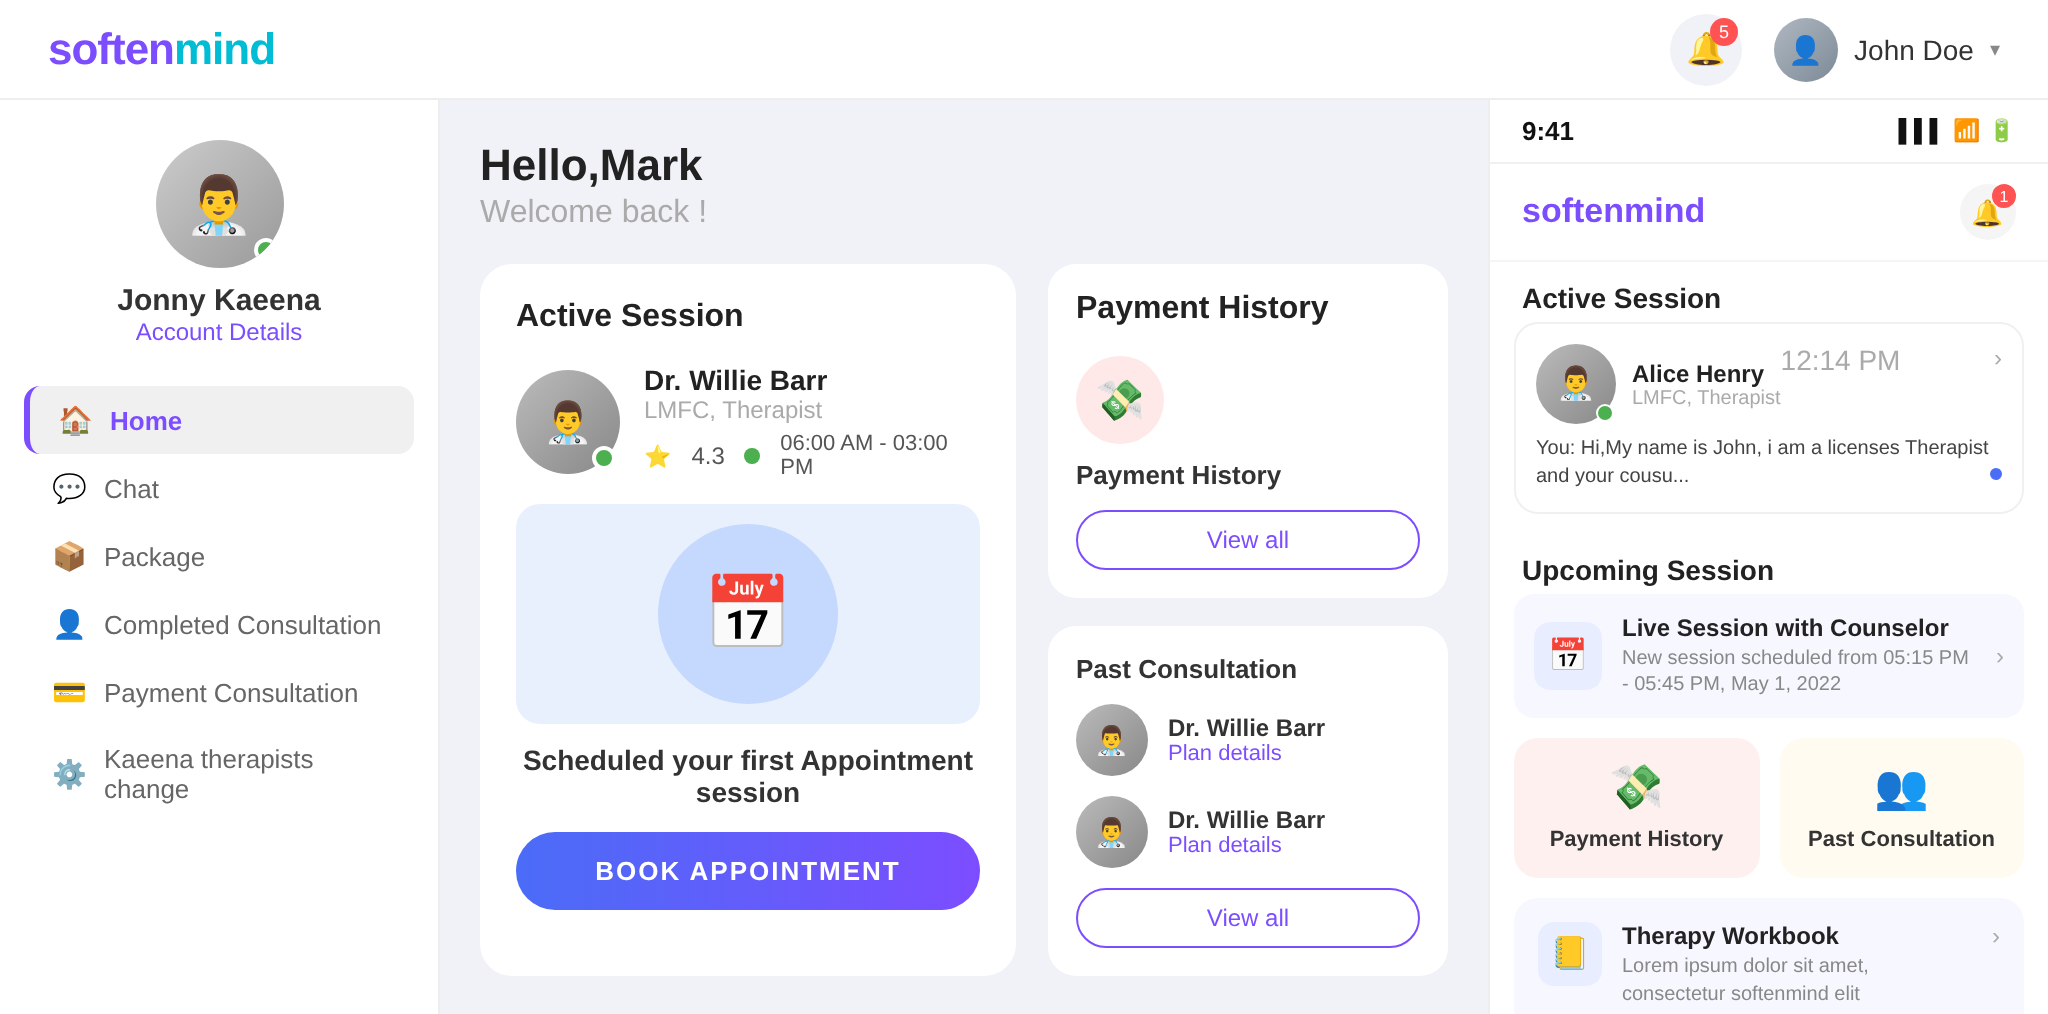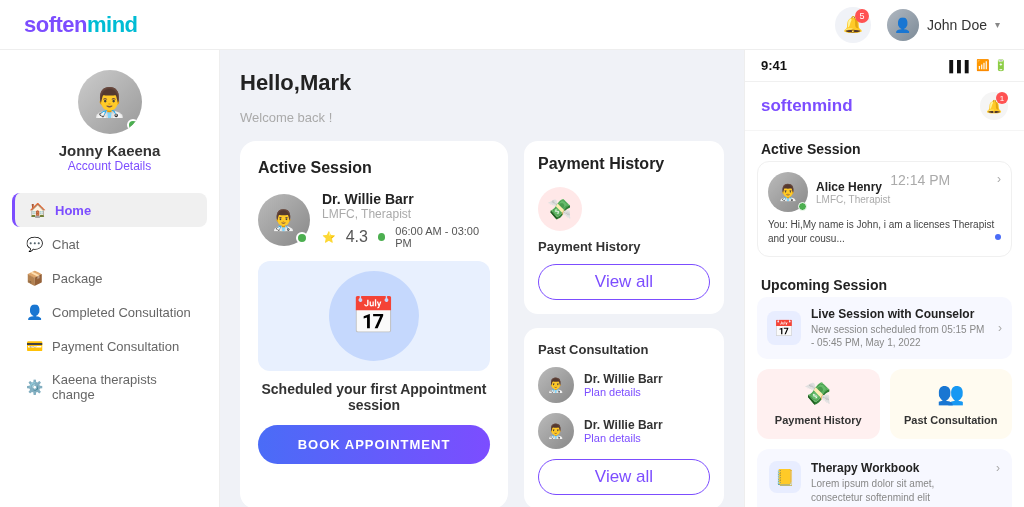--- a/index.html
+++ b/index.html
@@ -98,21 +98,21 @@
     .content {
       flex: 1;
       padding: 20px;
       overflow-y: auto;
       display: flex;
       flex-direction: column;
       gap: 16px;
       border-radius: 25px;
     }
     .greeting-title { font-size: 22px; font-weight: 700; color: #222; }
-    .greeting-sub { font-size: 13px; color: #aaa; margin-top: 14px; }
+    .greeting-sub { font-size: 16px; color: #aaa; margin-top: 2px; }
 
     .content-grid {
       display: flex;
       gap: 16px;
     }
 
     
     .active-session-card {
       background: #fff;
       border-radius: 16px;
@@ -126,21 +126,21 @@
       width: 52px; height: 52px; border-radius: 50%;
       background: linear-gradient(135deg, #bbb, #888);
       position: relative; display: flex; align-items: center; justify-content: center;
       font-size: 20px; color: #fff; flex-shrink: 0;
     }
     .therapist-avatar .online-dot { bottom: 2px; right: 2px; }
     .therapist-name { font-size: 14px; font-weight: 700; color: #222; }
     .therapist-role { font-size: 12px; color: #aaa; }
     .therapist-meta { display: flex; align-items: center; gap: 10px; margin-top: 4px; }
     .star-rating { color: #ffc107; font-size: 11px; }
-    .rating-val { font-size: 16px; color: #555; }
+    .rating-val { font-size: 12px; color: #555; }
     .time-slot { display: flex; align-items: center; gap: 4px; font-size: 11px; color: #555; }
     .time-dot { width: 8px; height: 8px; background: #4caf50; border-radius: 50%; }
 
     .session-illustration {
       background: #e8f0fe;
       border-radius: 12px;
       height: 110px;
       display: flex; align-items: center; justify-content: center;
       margin: 10px 0;
       position: relative; overflow: hidden;
@@ -173,21 +173,21 @@
       width: 44px; height: 44px;
       background: #ffe8e8;
       border-radius: 50%;
       display: flex; align-items: center; justify-content: center;
       font-size: 20px; margin-bottom: 8px;
     }
     .payment-title { font-size: 13px; font-weight: 600; color: #333; margin-bottom: 10px; }
     .view-all-btn {
       border: 1.5px solid #7c4dff; color: #7c4dff;
       background: #fff; border-radius: 20px;
-      padding: 7px 16px; width: 100%; font-size: 17px;
+      padding: 7px 16px; width: 100%; font-size: 12px;
       cursor: pointer; font-weight: 500;
     }
 
     .consultation-card {
       background: #fff;
       border-radius: 14px;
       padding: 14px;
     }
     .consult-title { font-size: 13px; font-weight: 600; color: #333; margin-bottom: 10px; }
     .consult-item {

